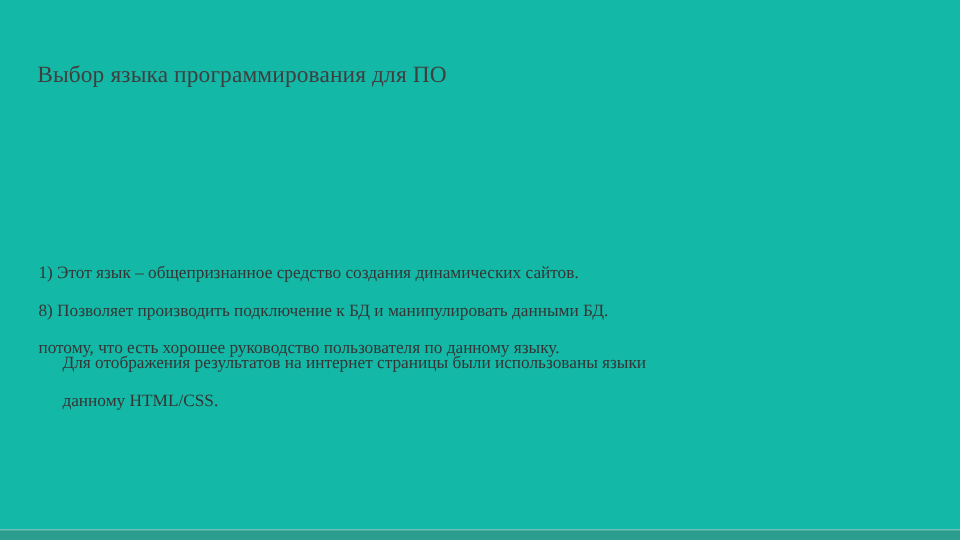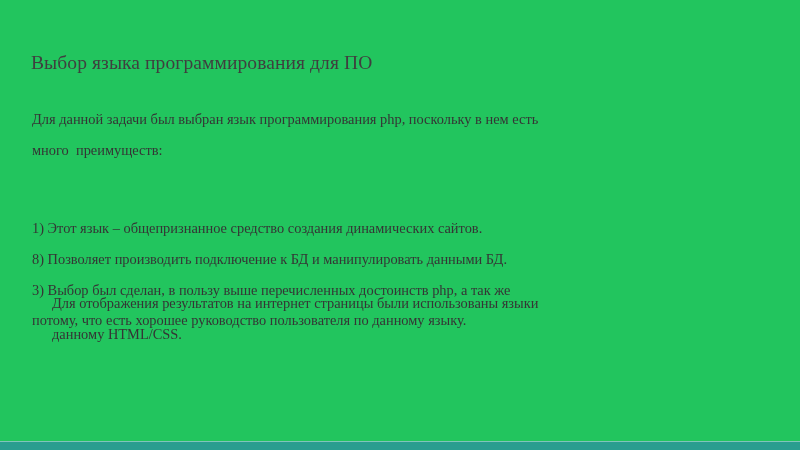--- a/index.html
+++ b/index.html
@@ -10,21 +10,21 @@
     width: 800px;
     height: 450px;
     background: #fdfaf0;
     font-family: "Liberation Serif", "DejaVu Serif", serif;
     overflow: hidden;
     position: relative;
   }
   .slide {
     position: absolute;
     inset: 0;
-    background: #22c55e;
+    background: #14b8a6;
   }
   .slide-title {
     position: absolute;
     left: 31px;
     top: 50px;
     width: 720px;
     font-size: 19.5px;
     line-height: 26px;
     color: #3f3f3f;
     letter-spacing: 0.1px;
@@ -66,29 +66,24 @@
     background: #7fc4bb;
   }
 </style>
 </head>
 <body>
 
 <div class="slide">
 
   <div class="slide-title">Выбор языка программирования для ПО</div>
 
-  <div class="body-block" id="intro-block">
-    <p class="para">Для данной задачи был выбран язык программирования php, поскольку в нем есть</p>
-    <p class="para">много  преимуществ:</p>
-  </div>
 
   <div class="body-block" id="list-block">
     <p class="list-line">1) Этот язык – общепризнанное средство создания динамических сайтов.</p>
     <p class="list-line">8) Позволяет производить подключение к БД и манипулировать данными БД.</p>
-    <p class="list-line">3) Выбор был сделан, в пользу выше перечисленных достоинств php, а так же</p>
     <p class="list-line">потому, что есть хорошее руководство пользователя по данному языку.</p>
   </div>
 
   <div class="body-block" id="closing-block">
     <p class="para">Для отображения результатов на интернет страницы были использованы языки</p>
     <p class="para">данному HTML/CSS.</p>
   </div>
 
   <div class="bottom-bar">
     <div class="bar-highlight"></div>

